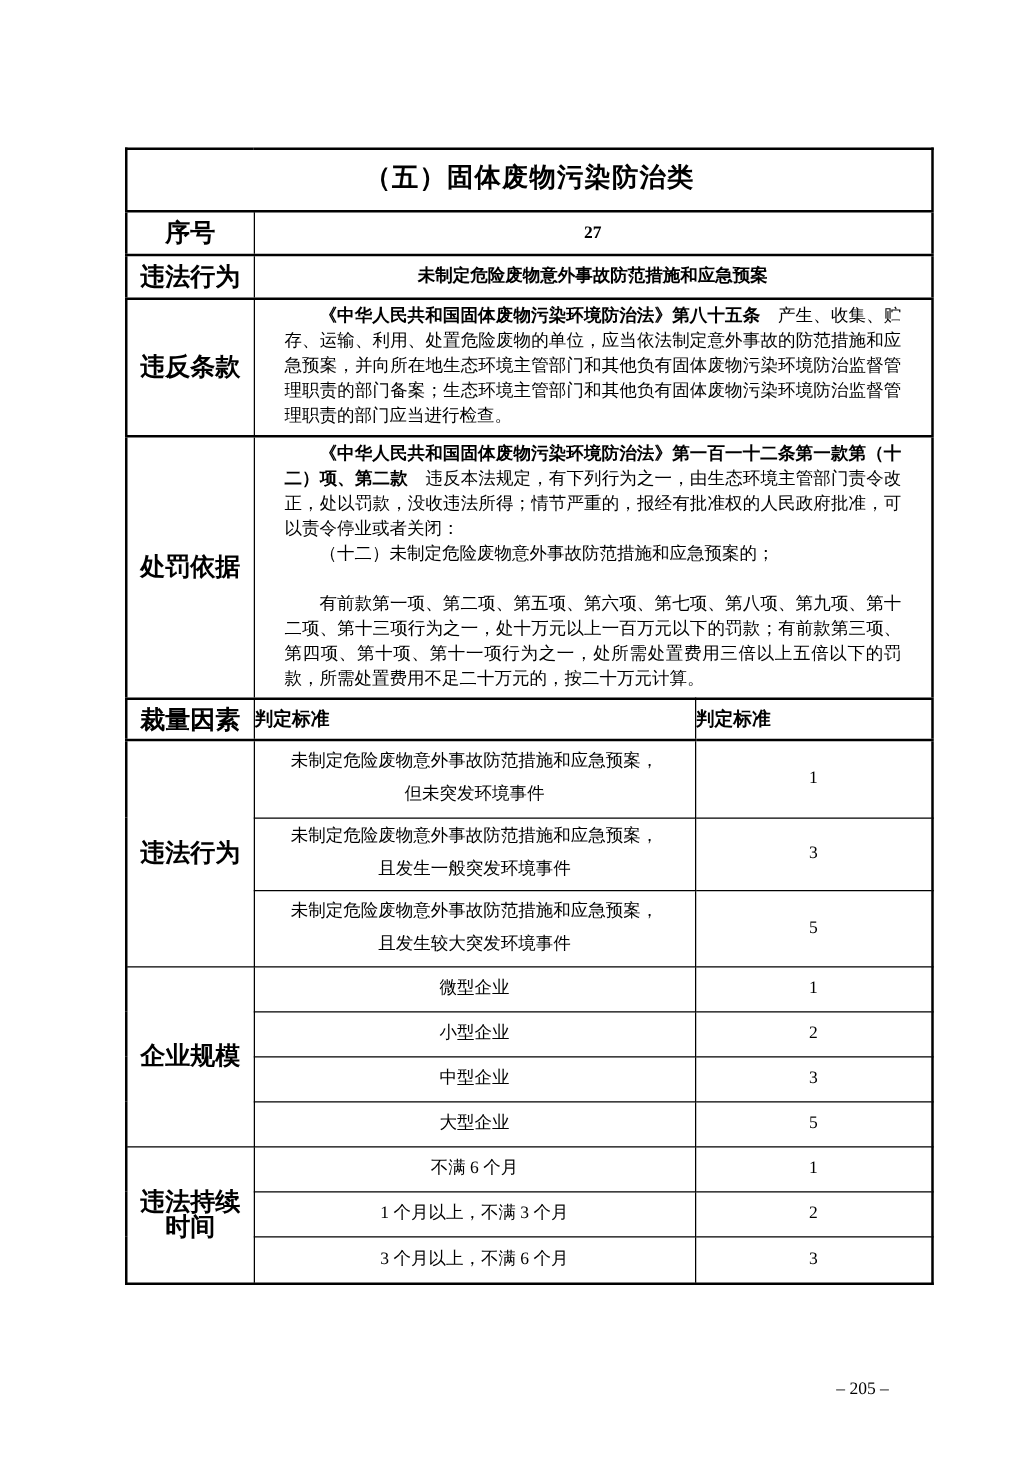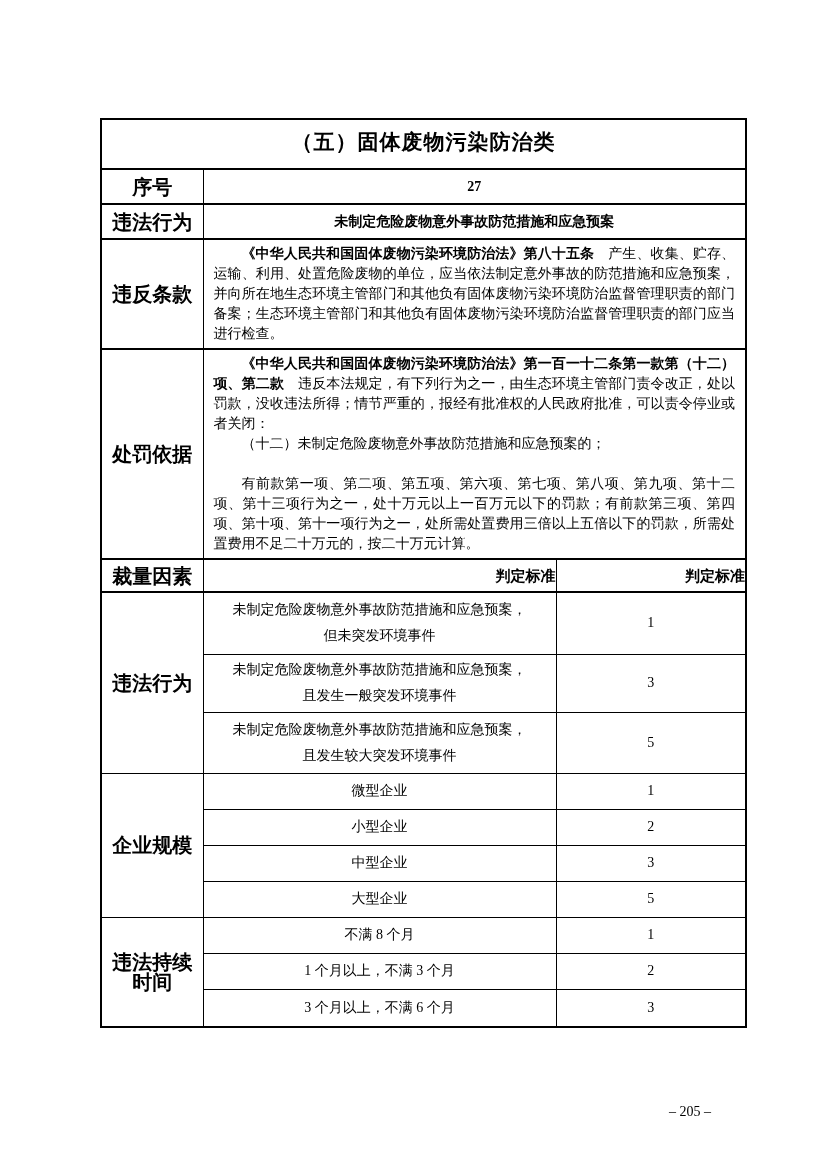--- a/index.html
+++ b/index.html
@@ -42,23 +42,23 @@
     padding-bottom: 5px;
     letter-spacing: 1px;
   }
   td.lbl {
     text-align: center;
     font-weight: bold;
     font-size: 20px;
     padding: 2px 6px;
   }
   td.ctr { text-align: center; padding: 2px 8px; font-weight: bold; }
-  td.hd  { text-align: right; font-weight: bold; font-size: 15px; padding-left: 18px; }
+  td.hd  { text-align: left; font-weight: bold; font-size: 15px; }
 
-  td.para { padding: 4px 10px; vertical-align: middle; }
+  td.para { padding: 4px 24px; vertical-align: middle; }
   td.para p {
     text-align: justify;
     text-indent: 2em;
     font-size: 14px;
     line-height: 20px;
   }
   td.para p b { font-weight: bold; }
   td.para p.gap { margin-top: 20px; }
 
   td.std {
@@ -158,21 +158,21 @@
       <td class="std">中型企业</td>
       <td class="grd">3</td>
     </tr>
     <tr style="height:36px">
       <td class="std">大型企业</td>
       <td class="grd">5</td>
     </tr>
 
     <tr style="height:36px">
       <td rowspan="3" class="lbl">违法持续时间</td>
-      <td class="std">不满 8 个月</td>
+      <td class="std">不满 6 个月</td>
       <td class="grd">1</td>
     </tr>
     <tr style="height:36px">
       <td class="std">1 个月以上，不满 3 个月</td>
       <td class="grd">2</td>
     </tr>
     <tr style="height:38px">
       <td class="std">3 个月以上，不满 6 个月</td>
       <td class="grd">3</td>
     </tr>

